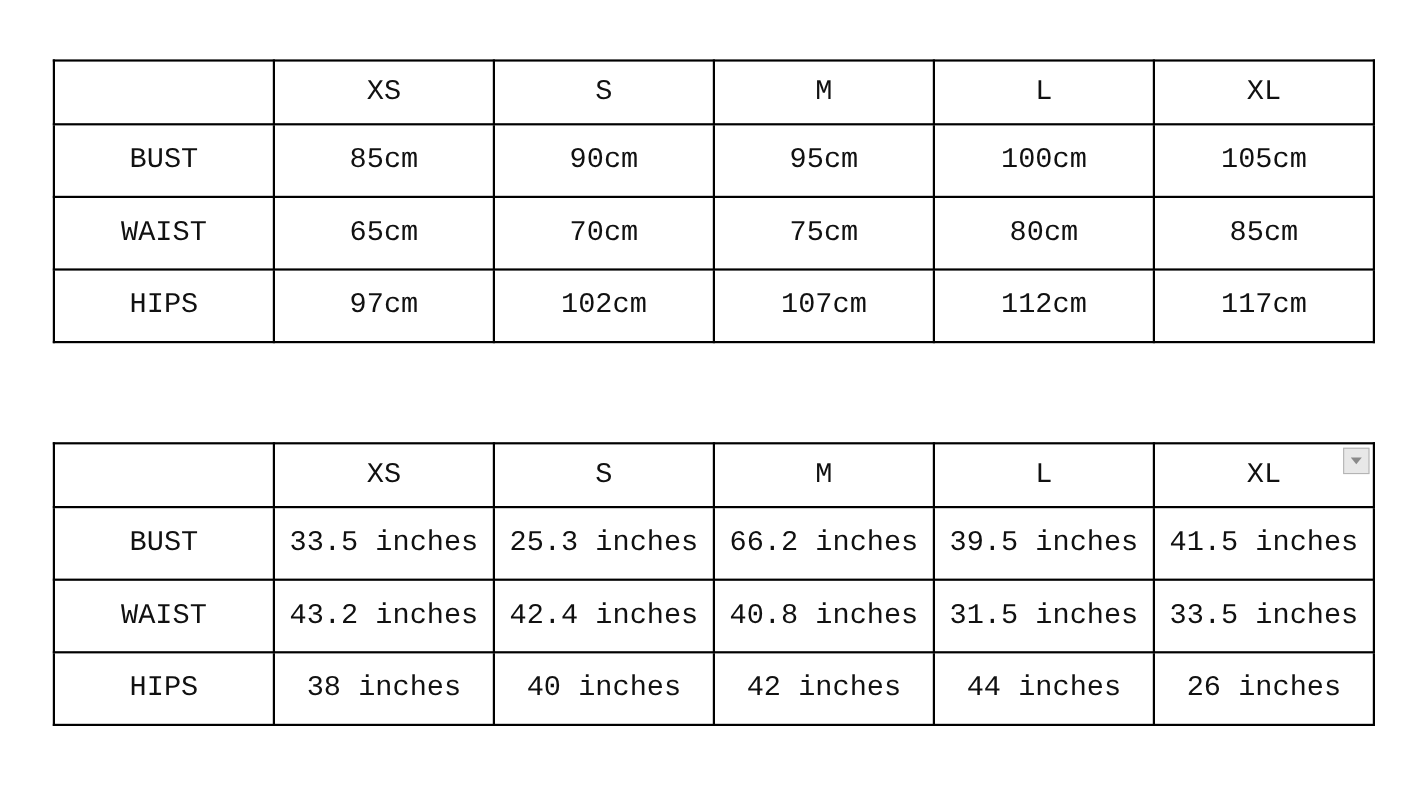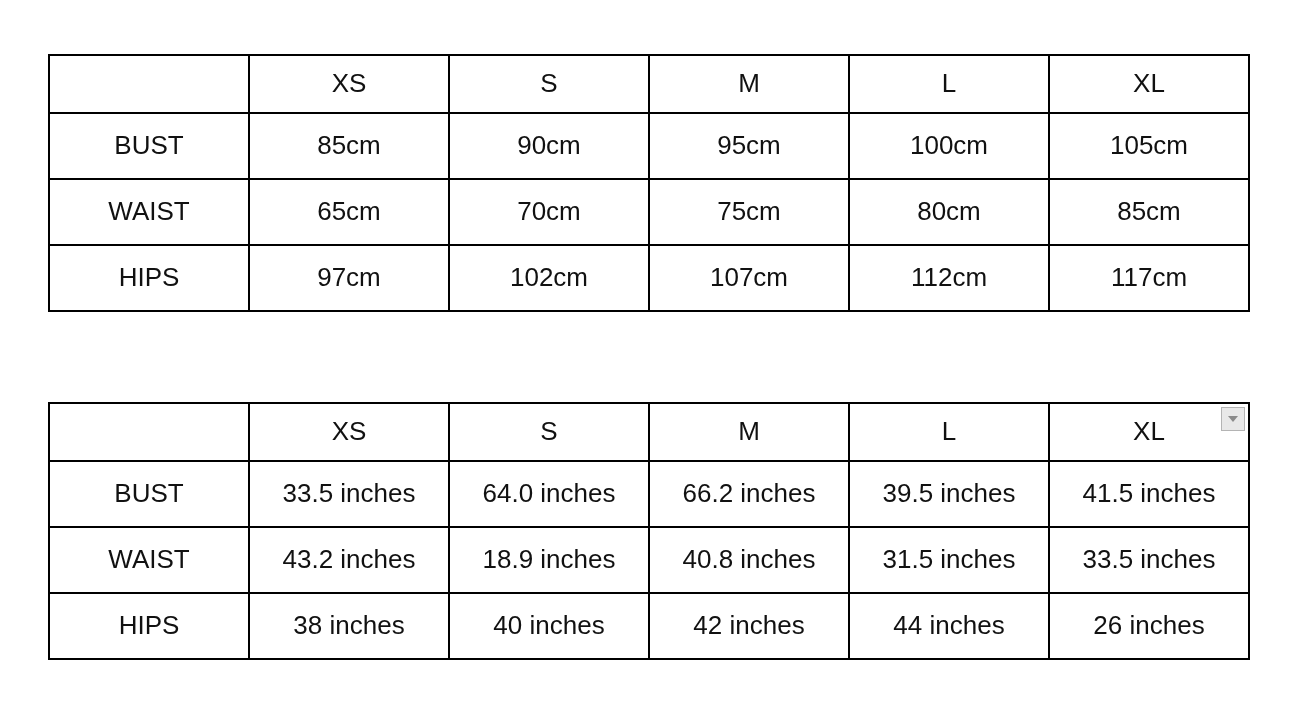--- a/index.html
+++ b/index.html
@@ -12,20 +12,21 @@
     height: 716px;
     font-family: "Liberation Sans", sans-serif;
     color: #000000;
     position: relative;
     overflow: hidden;
   }
   .page {
     position: relative;
     width: 1295px;
     height: 600px;
+    font-family: Liberation Mono, monospace;
   }
   .size-table {
     position: absolute;
     border-collapse: collapse;
     table-layout: fixed;
   }
   #table-cm {
     left: 48px;
     top: 54px;
     width: 1202px;
@@ -136,29 +137,29 @@
         <td class="empty-corner"></td>
         <td>XS</td>
         <td>S</td>
         <td>M</td>
         <td>L</td>
         <td>XL</td>
       </tr>
       <tr>
         <td class="row-label">BUST</td>
         <td>33.5 inches</td>
-        <td>64.0 inches</td>
+        <td>25.3 inches</td>
         <td>66.2 inches</td>
         <td>39.5 inches</td>
         <td>41.5 inches</td>
       </tr>
       <tr>
         <td class="row-label">WAIST</td>
         <td>43.2 inches</td>
-        <td>18.9 inches</td>
+        <td>42.4 inches</td>
         <td>40.8 inches</td>
         <td>31.5 inches</td>
         <td>33.5 inches</td>
       </tr>
       <tr>
         <td class="row-label">HIPS</td>
         <td>38 inches</td>
         <td>40 inches</td>
         <td>42 inches</td>
         <td>44 inches</td>

